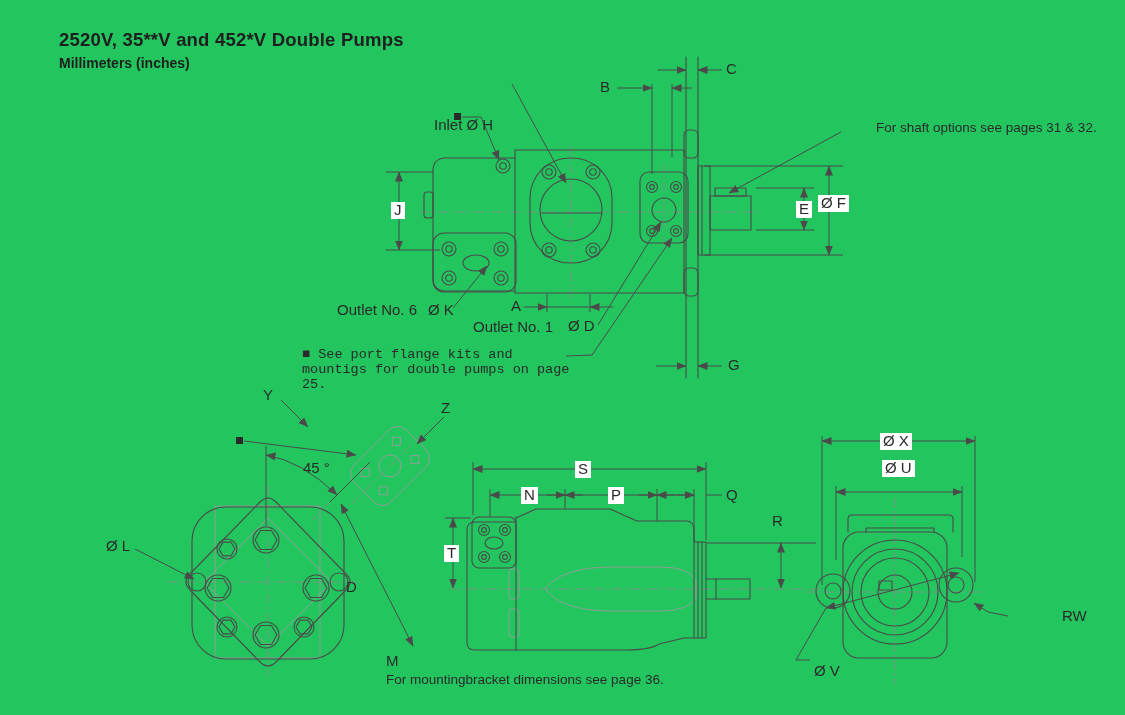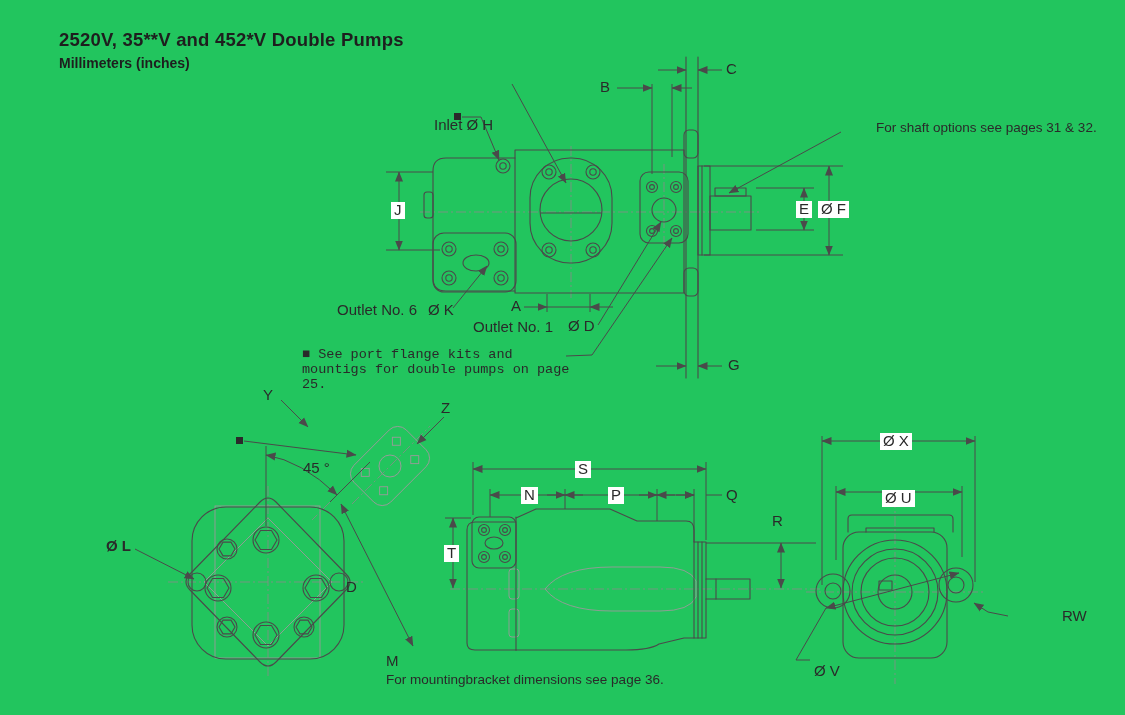--- a/index.html
+++ b/index.html
@@ -277,42 +277,42 @@
 
   <div class="lbl title" style="left:59px;top:30px;">2520V, 35**V and 452*V Double Pumps</div>
   <div class="lbl subtitle" style="left:59px;top:56px;">Millimeters (inches)</div>
 
   <div class="lbl" style="left:434px;top:74px;margin-top:43px;">Inlet Ø H</div>
   <div class="lbl" style="left:600px;top:79px;">B</div>
   <div class="lbl" style="left:726px;top:61px;">C</div>
   <div class="lbl note" style="left:876px;top:121px;width:260px;">For shaft options see pages  31 &amp; 32.</div>
   <div class="lbl bg" style="left:391px;top:202px;">J</div>
   <div class="lbl bg" style="left:796px;top:201px;">E</div>
-  <div class="lbl bg" style="left:818px;top:201px;">Ø F</div>
+  <div class="lbl bg" style="left:818px;top:195px;">Ø F</div>
   <div class="lbl" style="left:337px;top:302px;">Outlet No. 6</div>
   <div class="lbl" style="left:428px;top:302px;">Ø K</div>
   <div class="lbl" style="left:511px;top:298px;">A</div>
   <div class="lbl" style="left:473px;top:319px;">Outlet No. 1</div>
   <div class="lbl" style="left:568px;top:318px;">Ø D</div>
   <div class="lbl note" style="left:302px;top:348px;width:268px;font-family:Liberation Mono, monospace;">■ See  port flange kits  and mountigs for double pumps on page  25.</div>
   <div class="lbl" style="left:728px;top:357px;">G</div>
 
   <div class="lbl" style="left:263px;top:387px;">Y</div>
   <div class="lbl" style="left:441px;top:400px;">Z</div>
   <div class="lbl" style="left:303px;top:460px;">45 °</div>
-  <div class="lbl" style="left:106px;top:538px;font-weight:bold;">Ø L</div>
+  <div class="lbl" style="left:106px;top:538px;">Ø L</div>
   <div class="lbl" style="left:346px;top:579px;">D</div>
   <div class="lbl" style="left:386px;top:653px;">M</div>
 
   <div class="lbl bg" style="left:575px;top:461px;">S</div>
   <div class="lbl bg" style="left:521px;top:487px;">N</div>
   <div class="lbl bg" style="left:608px;top:487px;">P</div>
   <div class="lbl" style="left:726px;top:487px;">Q</div>
   <div class="lbl" style="left:772px;top:513px;">R</div>
   <div class="lbl bg" style="left:444px;top:545px;">T</div>
   <div class="lbl note" style="left:386px;top:673px;width:330px;">For mountingbracket  dimensions see  page 36.</div>
 
   <div class="lbl bg" style="left:880px;top:433px;text-align:right;">Ø X</div>
-  <div class="lbl bg" style="left:882px;top:490px;text-align:right;">Ø U</div>
+  <div class="lbl bg" style="left:882px;top:460px;text-align:right;">Ø U</div>
   <div class="lbl" style="left:1014px;top:608px;margin-left:48px;">RW</div>
   <div class="lbl" style="left:814px;top:663px;">Ø V</div>
 
 </div>
 
 </body></html>

